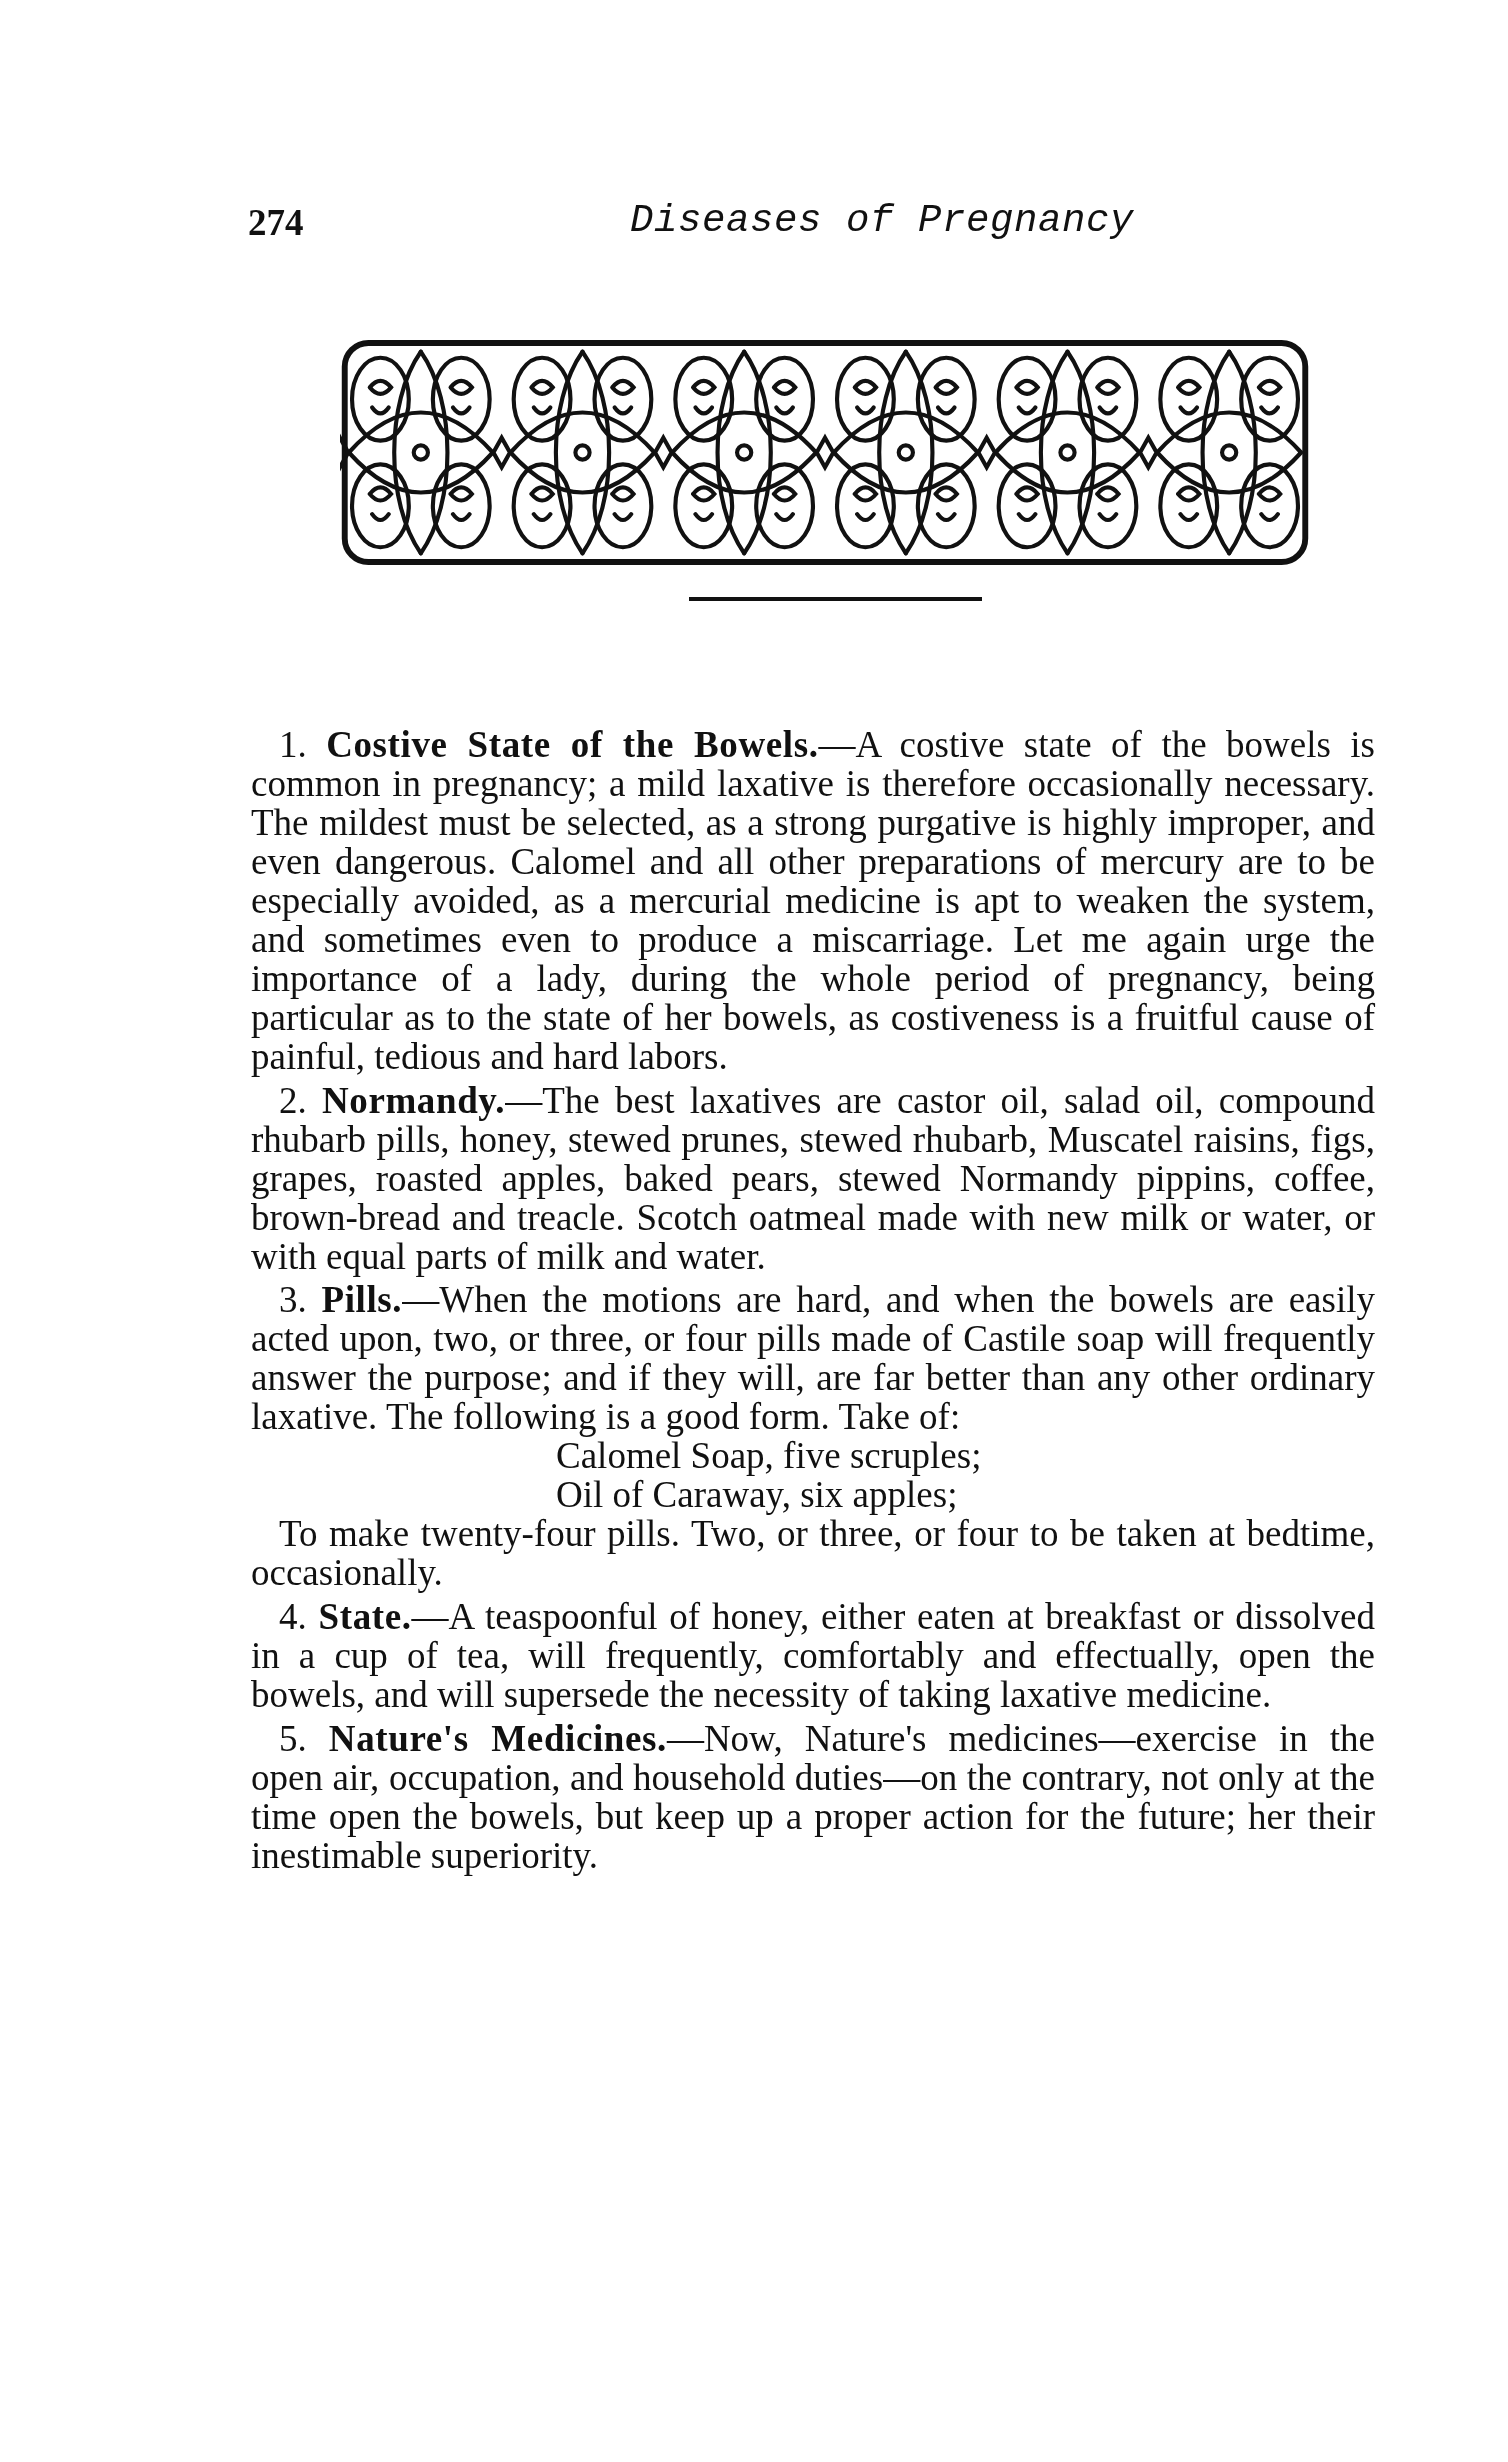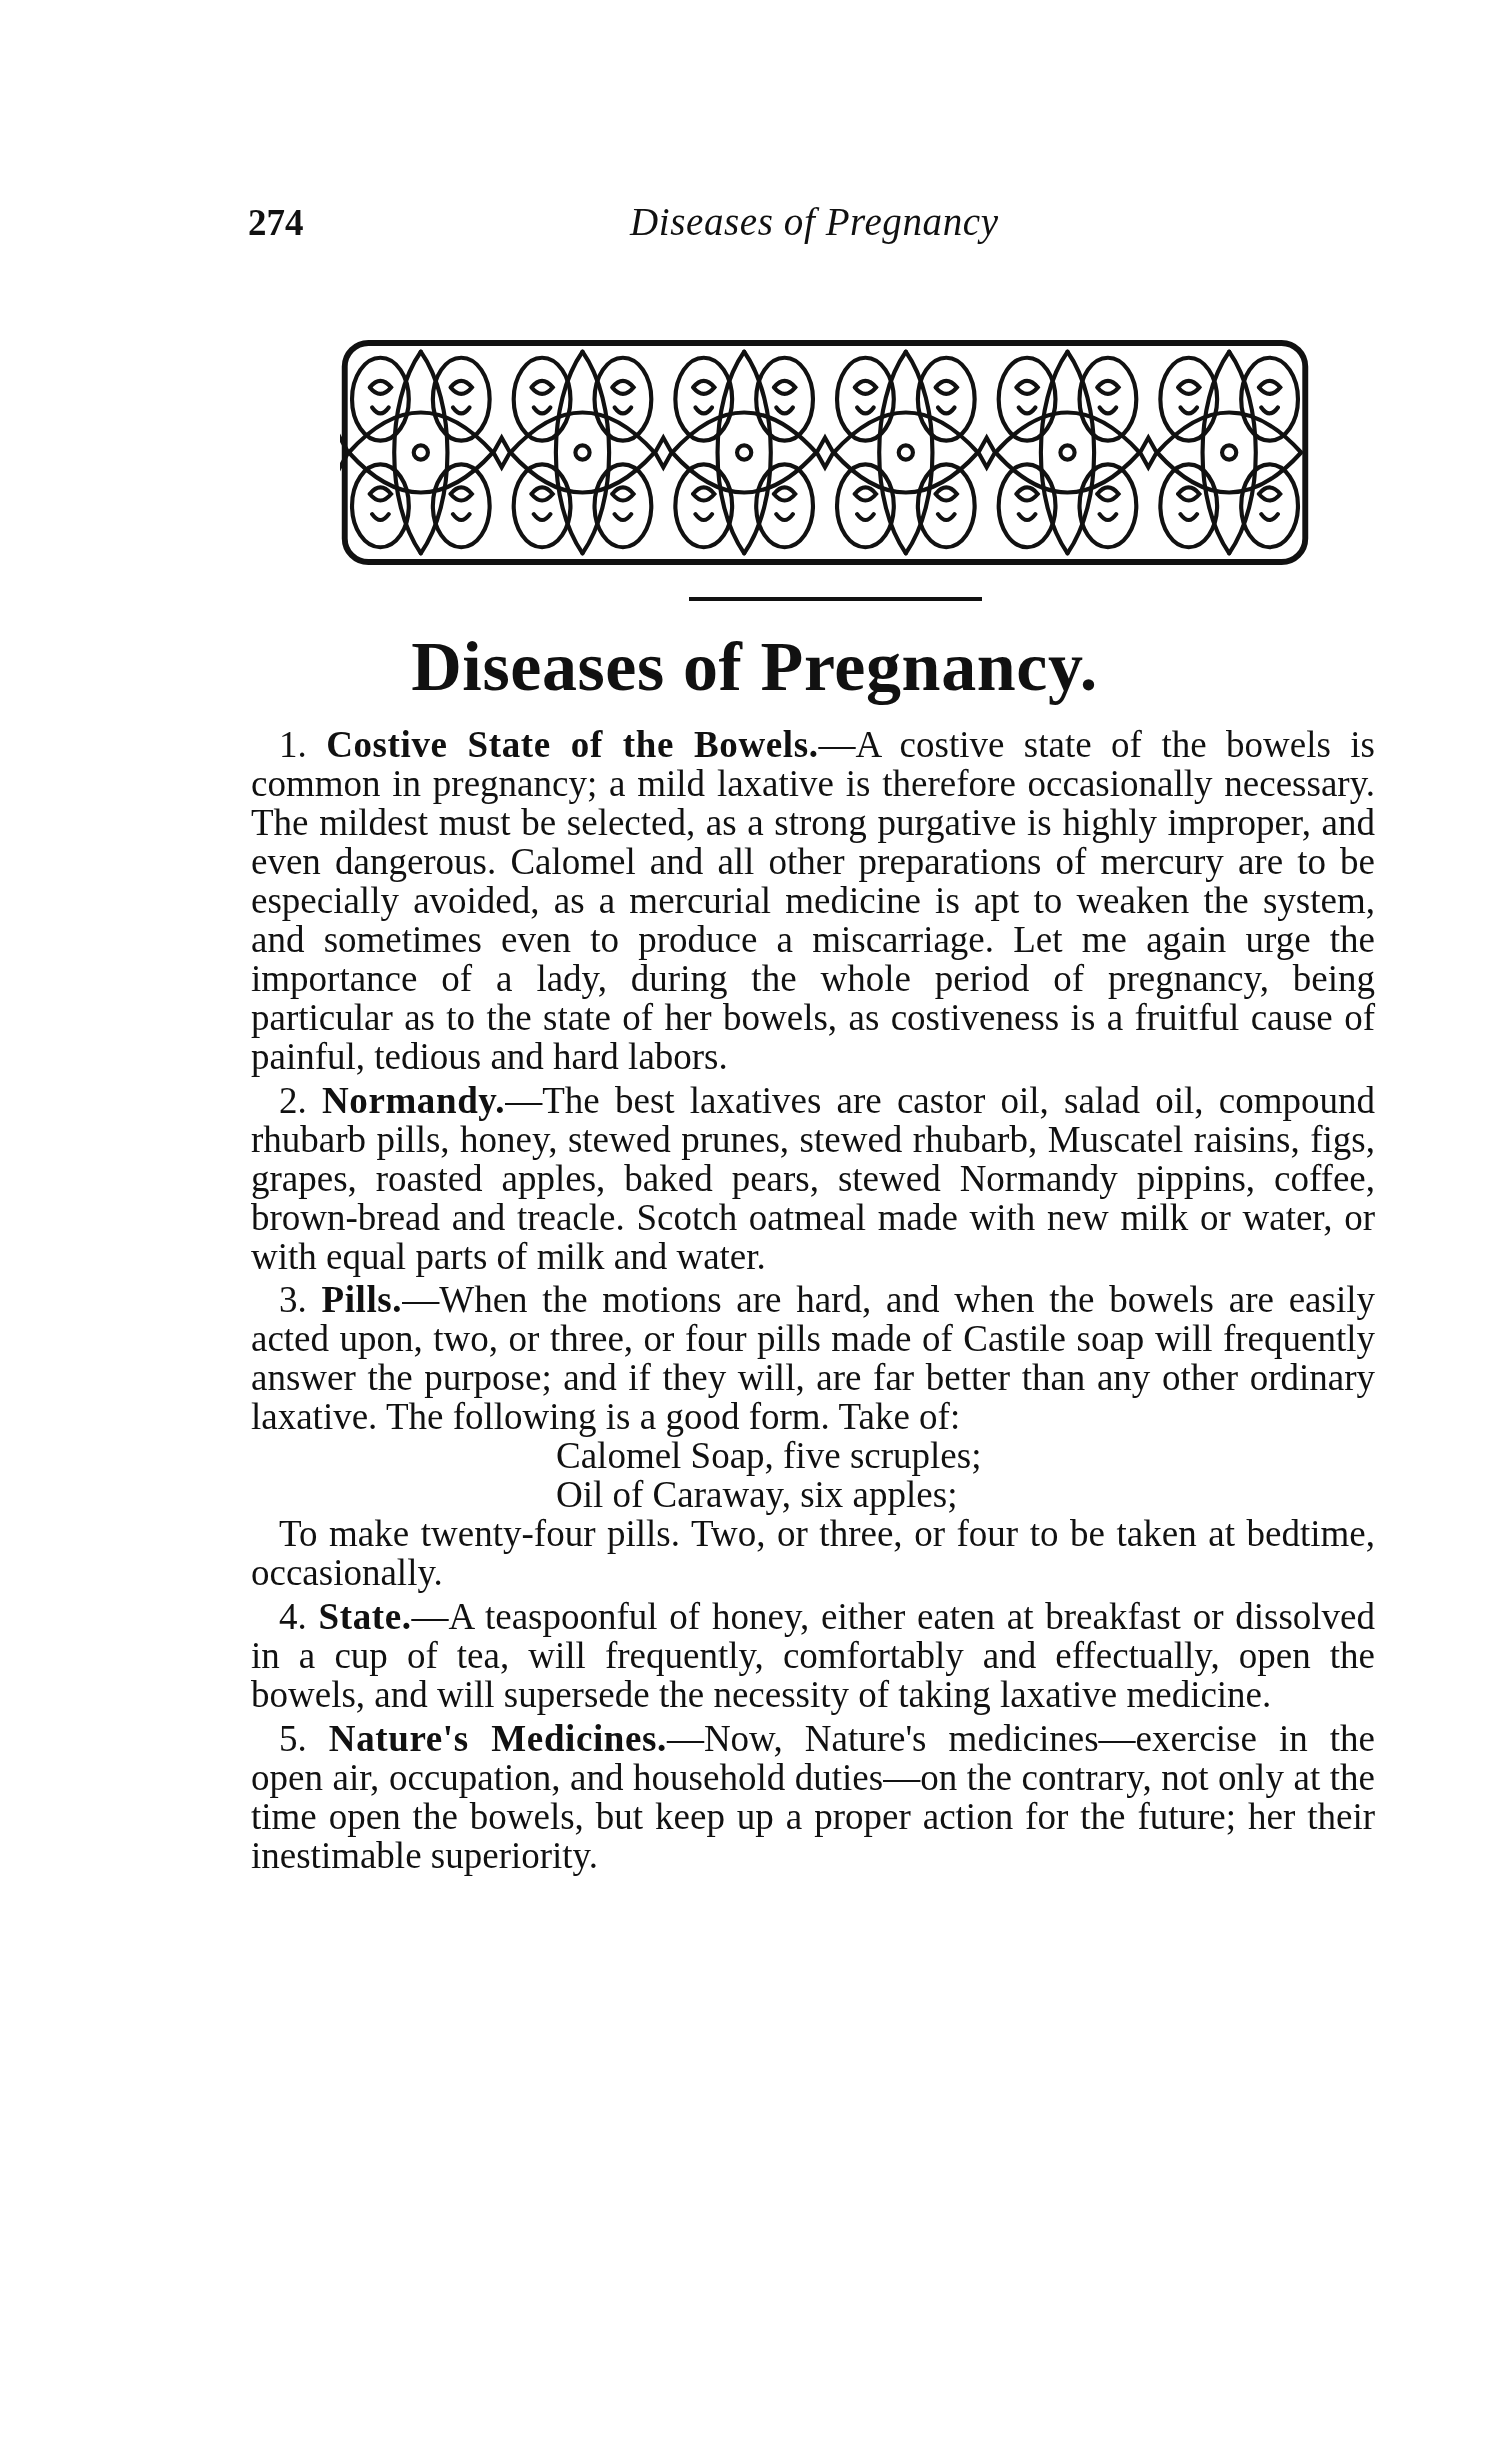--- a/index.html
+++ b/index.html
@@ -1,20 +1,20 @@
 <!DOCTYPE html>
 <html style="font-size:9.5px"><head>
 <meta charset="utf-8">
 <style>
   html, body { margin:0; padding:0; background:#ffffff; }
   body { width:1509px; height:2462px; position:relative; overflow:hidden; color:#111; }
   .page { position:absolute; left:0; top:0; width:1509px; height:2462px; }
   .running-head { position:absolute; top:201px; left:248px; width:1124px; height:47px; }
   .page-num { position:absolute; left:0; top:0; font-family:"Liberation Serif", serif; font-size:37px; font-weight:bold; }
-  .run-title { position:absolute; left:382px; top:-2.4px; font-family:Liberation Serif, serif; font-style:italic; font-size:39px; letter-spacing:0.6px; }
+  .run-title { position:absolute; left:382px; top:-2.4px; font-family:Liberation Mono, monospace; font-style:italic; font-size:39px; letter-spacing:0.6px; }
   .ornament { position:absolute; left:340px; top:337px; width:970px; height:231px; }
   .rule { position:absolute; left:689px; top:597px; width:293px; height:4.1px; background:#111; }
   .chapter-title { position:absolute; top:627px; left:0; width:1509px; text-align:center; font-family:"Liberation Serif", serif; font-weight:bold; font-size:70px; letter-spacing:0.6px; }
   .body { position:absolute; left:251px; top:725px; width:1124px; font-family:"Liberation Serif", serif; font-size:37px; line-height:39px; text-align:justify; }
   .para { margin:0 0 4.7px 0; text-indent:28px; }
   .para .head { font-weight:bold; letter-spacing:0.6px; }
   .recipe { text-align:left; padding-left:305px; margin:0; text-indent:0; }
   .recipe-line { display:block; }
   .cont { text-indent:28px; margin:0 0 4.7px 0; }
 </style>
@@ -109,21 +109,20 @@
         <path d="M1417 265 q18 -22 36 0 q-18 22 -36 0 M1421 299 q14 20 28 0"></path>
         <ellipse cx="1571.6666666666665" cy="285" rx="48" ry="70"></ellipse>
         <path d="M1553.6666666666665 265 q18 -22 36 0 q-18 22 -36 0 M1557.6666666666665 299 q14 20 28 0"></path>
         <path d="M1366.6666666666665 170 L1380.6666666666665 195 L1366.6666666666665 220 L1352.6666666666665 195 Z"></path>
         <circle cx="1503.3333333333333" cy="195" r="12"></circle>
       </g>
   </svg>
 
   <div class="rule"></div>
 
-  <div class="chapter-title">Diseases of Pregnancy.</div>
 
   <div class="body">
     <p class="para">
       <span>1.</span>
       <span class="head">Costive State of the Bowels.</span><span>—A costive state of the bowels is common in pregnancy; a mild laxative is therefore occasionally necessary. The mildest must be selected, as a strong purgative is highly improper, and even dangerous. Calomel and all other preparations of mercury are to be especially avoided, as a mercurial medicine is apt to weaken the system, and sometimes even to produce a miscarriage. Let me again urge the importance of a lady, during the whole period of pregnancy, being particular as to the state of her bowels, as costiveness is a fruitful cause of painful, tedious and hard labors.</span>
     </p>
     <p class="para">
       <span>2.</span>
       <span class="head">Normandy.</span><span>—The best laxatives are castor oil, salad oil, compound rhubarb pills, honey, stewed prunes, stewed rhubarb, Muscatel raisins, figs, grapes, roasted apples, baked pears, stewed Normandy pippins, coffee, brown-bread and treacle. Scotch oatmeal made with new milk or water, or with equal parts of milk and water.</span>
     </p>

